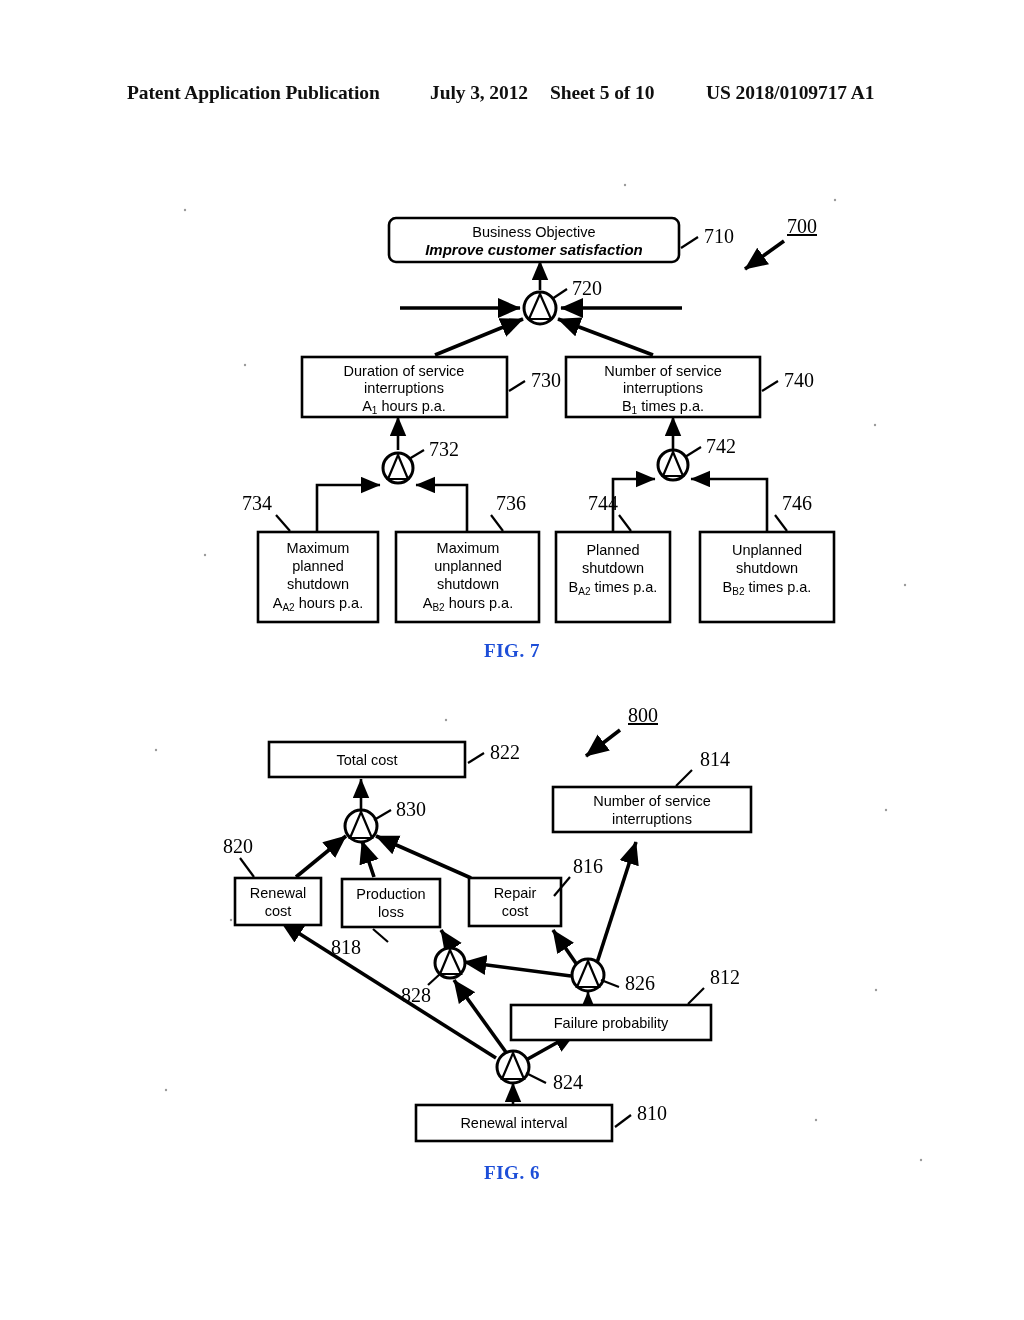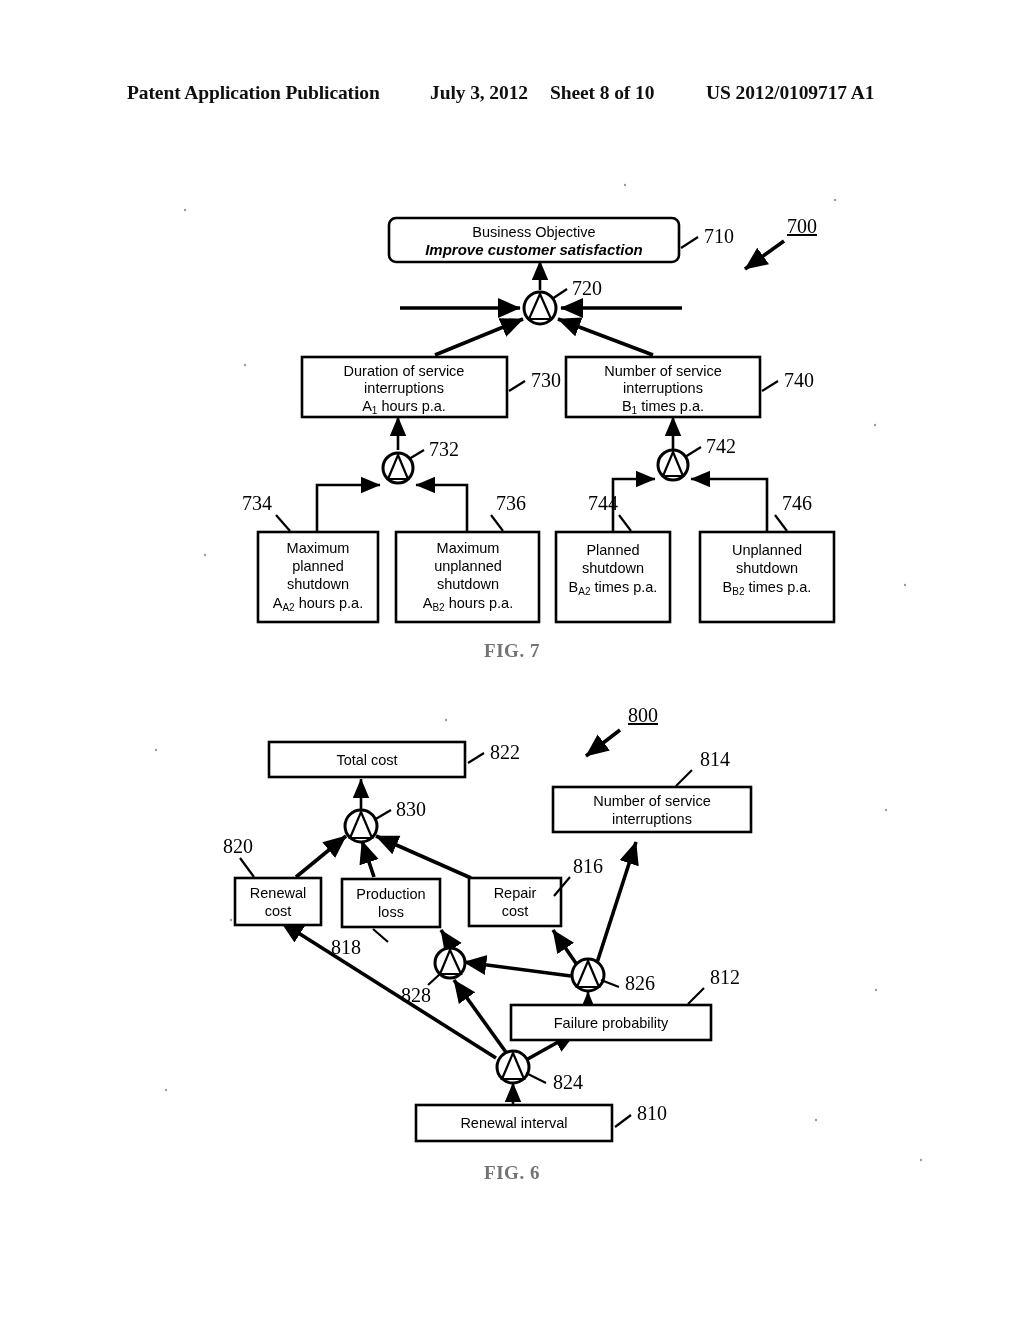--- a/index.html
+++ b/index.html
@@ -50,21 +50,21 @@
   #figure-8-area { top: 690px; height: 520px; margin-left: 16px; }
 
   .figure-caption {
     position: absolute;
     width: 1024px;
     text-align: center;
     font-family: "Liberation Serif", serif;
     font-weight: bold;
     font-size: 19px;
     letter-spacing: 0.5px;
-    color: #737373;
+    color: #1d4ed8;
   }
   #fig7-caption { top: 640px; left: 0; }
   #fig8-caption { top: 1162px; left: 0; }
 
   svg { display: block; }
 
   
   .node-text {
     font-family: "Liberation Sans", sans-serif;
     font-size: 14.5px;
@@ -120,22 +120,22 @@
     fill: none;
   }
   .speck { fill: #9a9a9a; }
 </style>
 </head>
 <body>
 
 <div id="page-header">
   <span class="hdr-item" id="hdr-pub">Patent Application Publication</span>
   <span class="hdr-item" id="hdr-date">July 3, 2012</span>
-  <span class="hdr-item" id="hdr-sheet">Sheet 8 of 10</span>
-  <span class="hdr-item" id="hdr-patentno">US 2012/0109717 A1</span>
+  <span class="hdr-item" id="hdr-sheet">Sheet 5 of 10</span>
+  <span class="hdr-item" id="hdr-patentno">US 2018/0109717 A1</span>
 </div>
 
 <div class="figure-area" id="figure-7-area">
 <svg width="1024" height="500" viewBox="0 0 1024 500" xmlns="http://www.w3.org/2000/svg">
   <defs>
     <marker id="arrowThin7" markerWidth="9" markerHeight="9" refX="7.4" refY="3.2" orient="auto" markerUnits="strokeWidth">
       <path d="M0,0 L7.6,3.2 L0,6.4 Z" fill="#000000"></path>
     </marker>
     <marker id="arrowThick7" markerWidth="8" markerHeight="8" refX="6.2" refY="2.8" orient="auto" markerUnits="strokeWidth">
       <path d="M0,0 L6.4,2.8 L0,5.6 Z" fill="#000000"></path>

